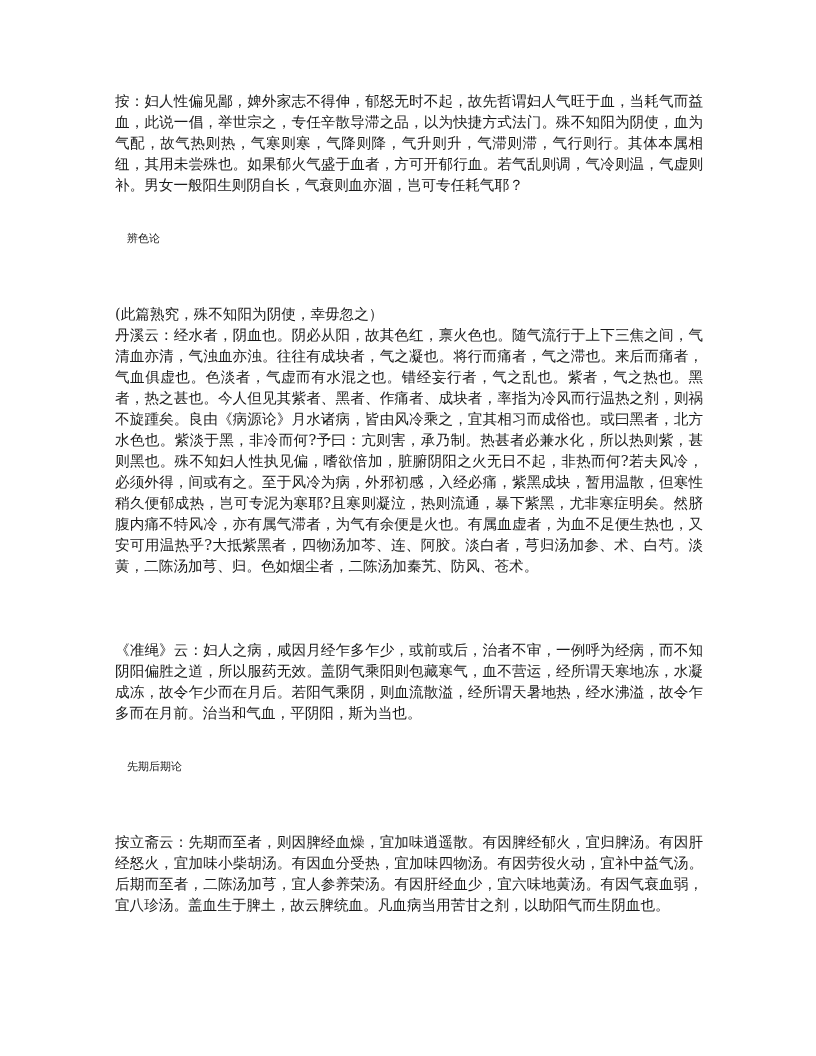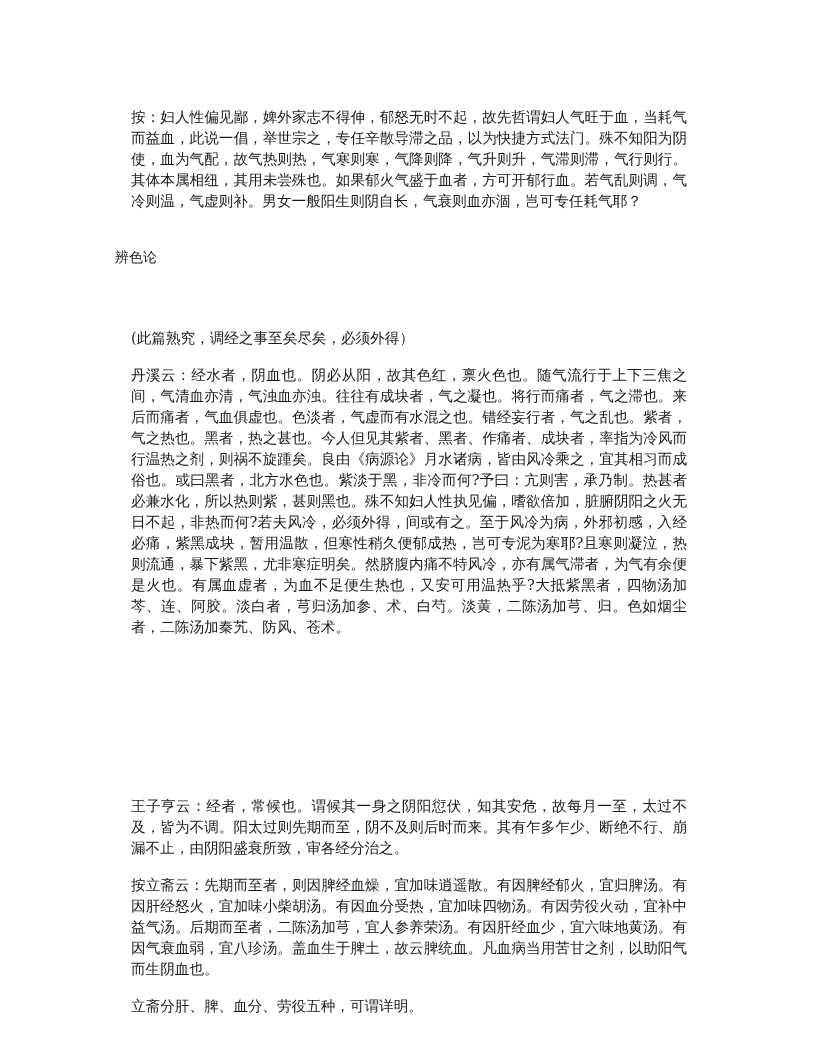--- a/index.html
+++ b/index.html
@@ -1,39 +1,39 @@
 <!DOCTYPE html>
 <html><head>
 <meta charset="utf-8">
 <style>
   html, body { margin: 0; padding: 0; background: #ffffff; }
   body { width: 816px; height: 1056px; position: relative; overflow: hidden;
          font-family: "DejaVu Serif", "Liberation Serif", serif; color: #1a1a1a; }
   .page { position: absolute; left: 115px; top: 90px; width: 588px; }
-  .para { font-size: 14.6px; line-height: 21px; margin: 16px; text-align: justify;
+  .para { font-size: 14.6px; line-height: 21px; margin: 0; text-align: justify;
           text-justify: inter-character; word-break: break-all; }
-  .heading { font-size: 14px; line-height: 21px; margin: 0; font-family: Liberation Mono, monospace; }
+  .heading { font-size: 11px; line-height: 21px; margin: 12px; }
   .gap-after-para { height: 21px; }
   .gap-after-heading { height: 42px; }
 </style>
 </head>
 <body>
 
 <div class="page">
 
   <p class="para">按：妇人性偏见鄙，婢外家志不得伸，郁怒无时不起，故先哲谓妇人气旺于血，当耗气而益血，此说一倡，举世宗之，专任辛散导滞之品，以为快捷方式法门。殊不知阳为阴使，血为气配，故气热则热，气寒则寒，气降则降，气升则升，气滞则滞，气行则行。其体本属相纽，其用未尝殊也。如果郁火气盛于血者，方可开郁行血。若气乱则调，气冷则温，气虚则补。男女一般阳生则阴自长，气衰则血亦涸，岂可专任耗气耶？</p>
   <div class="gap-after-para"></div>
 
   <p class="heading">辨色论</p>
   <div class="gap-after-heading"></div>
-  <p class="para">(此篇熟究，调经之事至矣尽矣，必须外得）</p>
+  <p class="para">(此篇熟究，殊不知阳为阴使，幸毋忽之）</p>
   <p class="para">丹溪云：经水者，阴血也。阴必从阳，故其色红，禀火色也。随气流行于上下三焦之间，气清血亦清，气浊血亦浊。往往有成块者，气之凝也。将行而痛者，气之滞也。来后而痛者，气血俱虚也。色淡者，气虚而有水混之也。错经妄行者，气之乱也。紫者，气之热也。黑者，热之甚也。今人但见其紫者、黑者、作痛者、成块者，率指为冷风而行温热之剂，则祸不旋踵矣。良由《病源论》月水诸病，皆由风冷乘之，宜其相习而成俗也。或曰黑者，北方水色也。紫淡于黑，非冷而何?予曰：亢则害，承乃制。热甚者必兼水化，所以热则紫，甚则黑也。殊不知妇人性执见偏，嗜欲倍加，脏腑阴阳之火无日不起，非热而何?若夫风冷，必须外得，间或有之。至于风冷为病，外邪初感，入经必痛，紫黑成块，暂用温散，但寒性稍久便郁成热，岂可专泥为寒耶?且寒则凝泣，热则流通，暴下紫黑，尤非寒症明矣。然脐腹内痛不特风冷，亦有属气滞者，为气有余便是火也。有属血虚者，为血不足便生热也，又安可用温热乎?大抵紫黑者，四物汤加芩、连、阿胶。淡白者，芎归汤加参、术、白芍。淡黄，二陈汤加芎、归。色如烟尘者，二陈汤加秦艽、防风、苍术。</p>
   <div class="gap-after-para"></div>
 
   <div class="gap-after-heading"></div>
+  <p class="para">《准绳》云：妇人之病，咸因月经乍多乍少，或前或后，治者不审，一例呼为经病，而不知阴阳偏胜之道，所以服药无效。盖阴气乘阳则包藏寒气，血不营运，经所谓天寒地冻，水凝成冻，故令乍少而在月后。若阳气乘阴，则血流散溢，经所谓天暑地热，经水沸溢，故令乍多而在月前。治当和气血，平阴阳，斯为当也。</p>
   <div class="gap-after-para"></div>
 
+  <p class="heading">先期后期论</p>
   <div class="gap-after-heading"></div>
-  <p class="para">王子亨云：经者，常候也。谓候其一身之阴阳愆伏，知其安危，故每月一至，太过不及，皆为不调。阳太过则先期而至，阴不及则后时而来。其有乍多乍少、断绝不行、崩漏不止，由阴阳盛衰所致，审各经分治之。</p>
   <p class="para">按立斋云：先期而至者，则因脾经血燥，宜加味逍遥散。有因脾经郁火，宜归脾汤。有因肝经怒火，宜加味小柴胡汤。有因血分受热，宜加味四物汤。有因劳役火动，宜补中益气汤。后期而至者，二陈汤加芎，宜人参养荣汤。有因肝经血少，宜六味地黄汤。有因气衰血弱，宜八珍汤。盖血生于脾土，故云脾统血。凡血病当用苦甘之剂，以助阳气而生阴血也。</p>
-  <p class="para">立斋分肝、脾、血分、劳役五种，可谓详明。</p>
 
 </div>
 
 </body></html>

